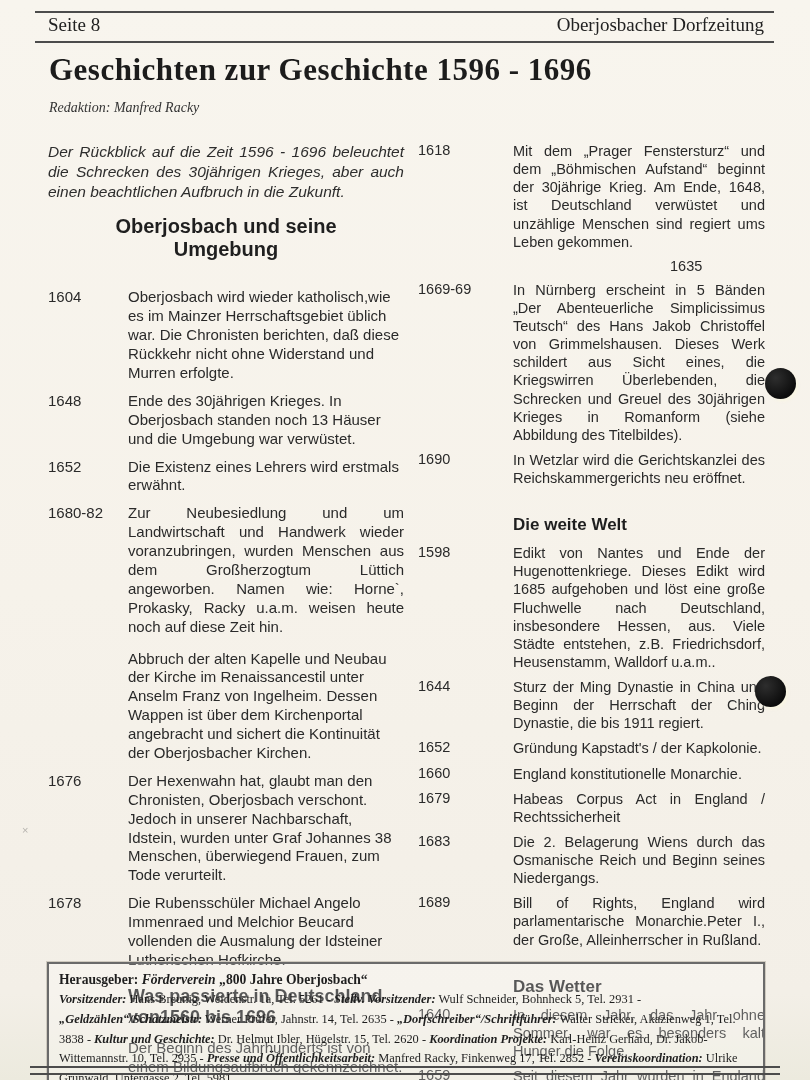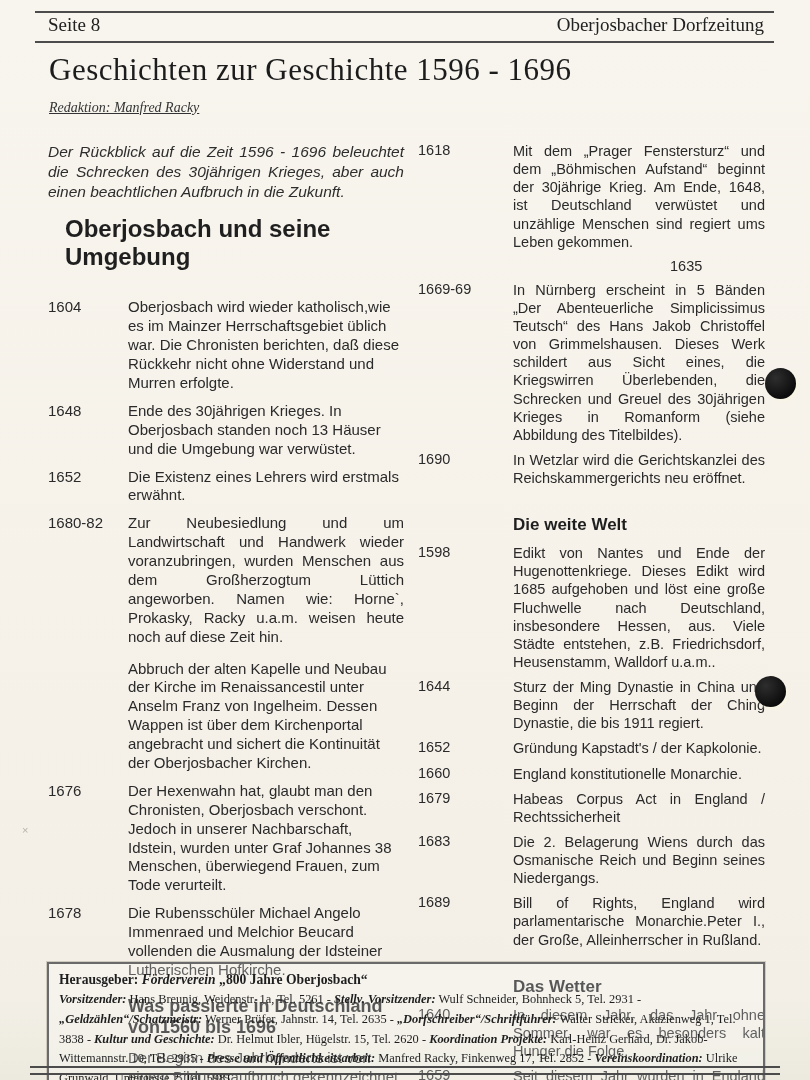--- a/index.html
+++ b/index.html
@@ -6,30 +6,30 @@
   .page{
     position:relative;width:810px;height:1080px;margin:0 auto;overflow:hidden;
     background:linear-gradient(180deg,#f8f5ee 0%,#f6f2ea 55%,#f3efe7 92%,#eceade 100%);
     font-family:"Liberation Sans",sans-serif;color:#2a2a2a;
   }
   
   .rule-a{position:absolute;top:11px;left:35px;right:36px;height:2px;background:#4c4c4c;}
   .header-row{position:absolute;top:14px;left:48px;right:46px;display:flex;justify-content:space-between;
     font-family:"Liberation Serif",serif;font-size:19px;color:#222;}
   .rule-b{position:absolute;top:41px;left:35px;right:36px;height:2px;background:#4c4c4c;}
-  .title{position:absolute;top:52px;left:49px;font-family:"Liberation Serif",serif;font-weight:normal;
+  .title{position:absolute;top:52px;left:49px;font-family:"Liberation Serif",serif;font-weight:bold;
     font-size:31px;letter-spacing:.5px;color:#1c1c1c;}
   .byline{position:absolute;top:100px;left:49px;font-family:"Liberation Serif",serif;font-style:italic;
-    font-size:14px;color:#333;text-decoration:underline;}
+    font-size:14px;color:#333;}
   
   .content{position:absolute;top:142px;left:48px;width:717px;display:flex;}
   .col-left{width:370px;box-sizing:border-box;padding-right:14px;}
   .col-right{width:347px;}
   .intro{font-style:italic;font-size:15.5px;line-height:1.3;text-align:justify;color:#2d2d2d;margin:0 0 13px;}
-  .left-head{font-size:24px;font-weight:bold;color:#1f1f1f;margin:7px 17px 27px;}
+  .left-head{font-size:20px;font-weight:bold;color:#1f1f1f;margin:7px 17px 27px;text-align:center;}
   .entry{display:flex;margin-bottom:9px;}
   .entry .yr{flex:0 0 80px;font-size:15px;color:#2a2a2a;}
   .entry .tx{flex:1;font-size:15px;line-height:1.26;}
   .entry .tx p{margin:0 0 13px;}
   .entry .tx p:last-child{margin-bottom:0;}
   .sub-head{margin:16px 0 10px 80px;font-size:18px;font-weight:bold;line-height:1.2;color:#1f1f1f;}
   .sub-para{margin:0 0 13px 80px;font-size:15px;line-height:1.26;}
   .entry-r{display:flex;margin-bottom:7px;justify-content:flex-end;}
   .entry-r .yr{flex:0 0 95px;font-size:14.5px;}
   .entry-r .tx{flex:1;font-size:14.5px;line-height:1.25;text-align:justify;}

